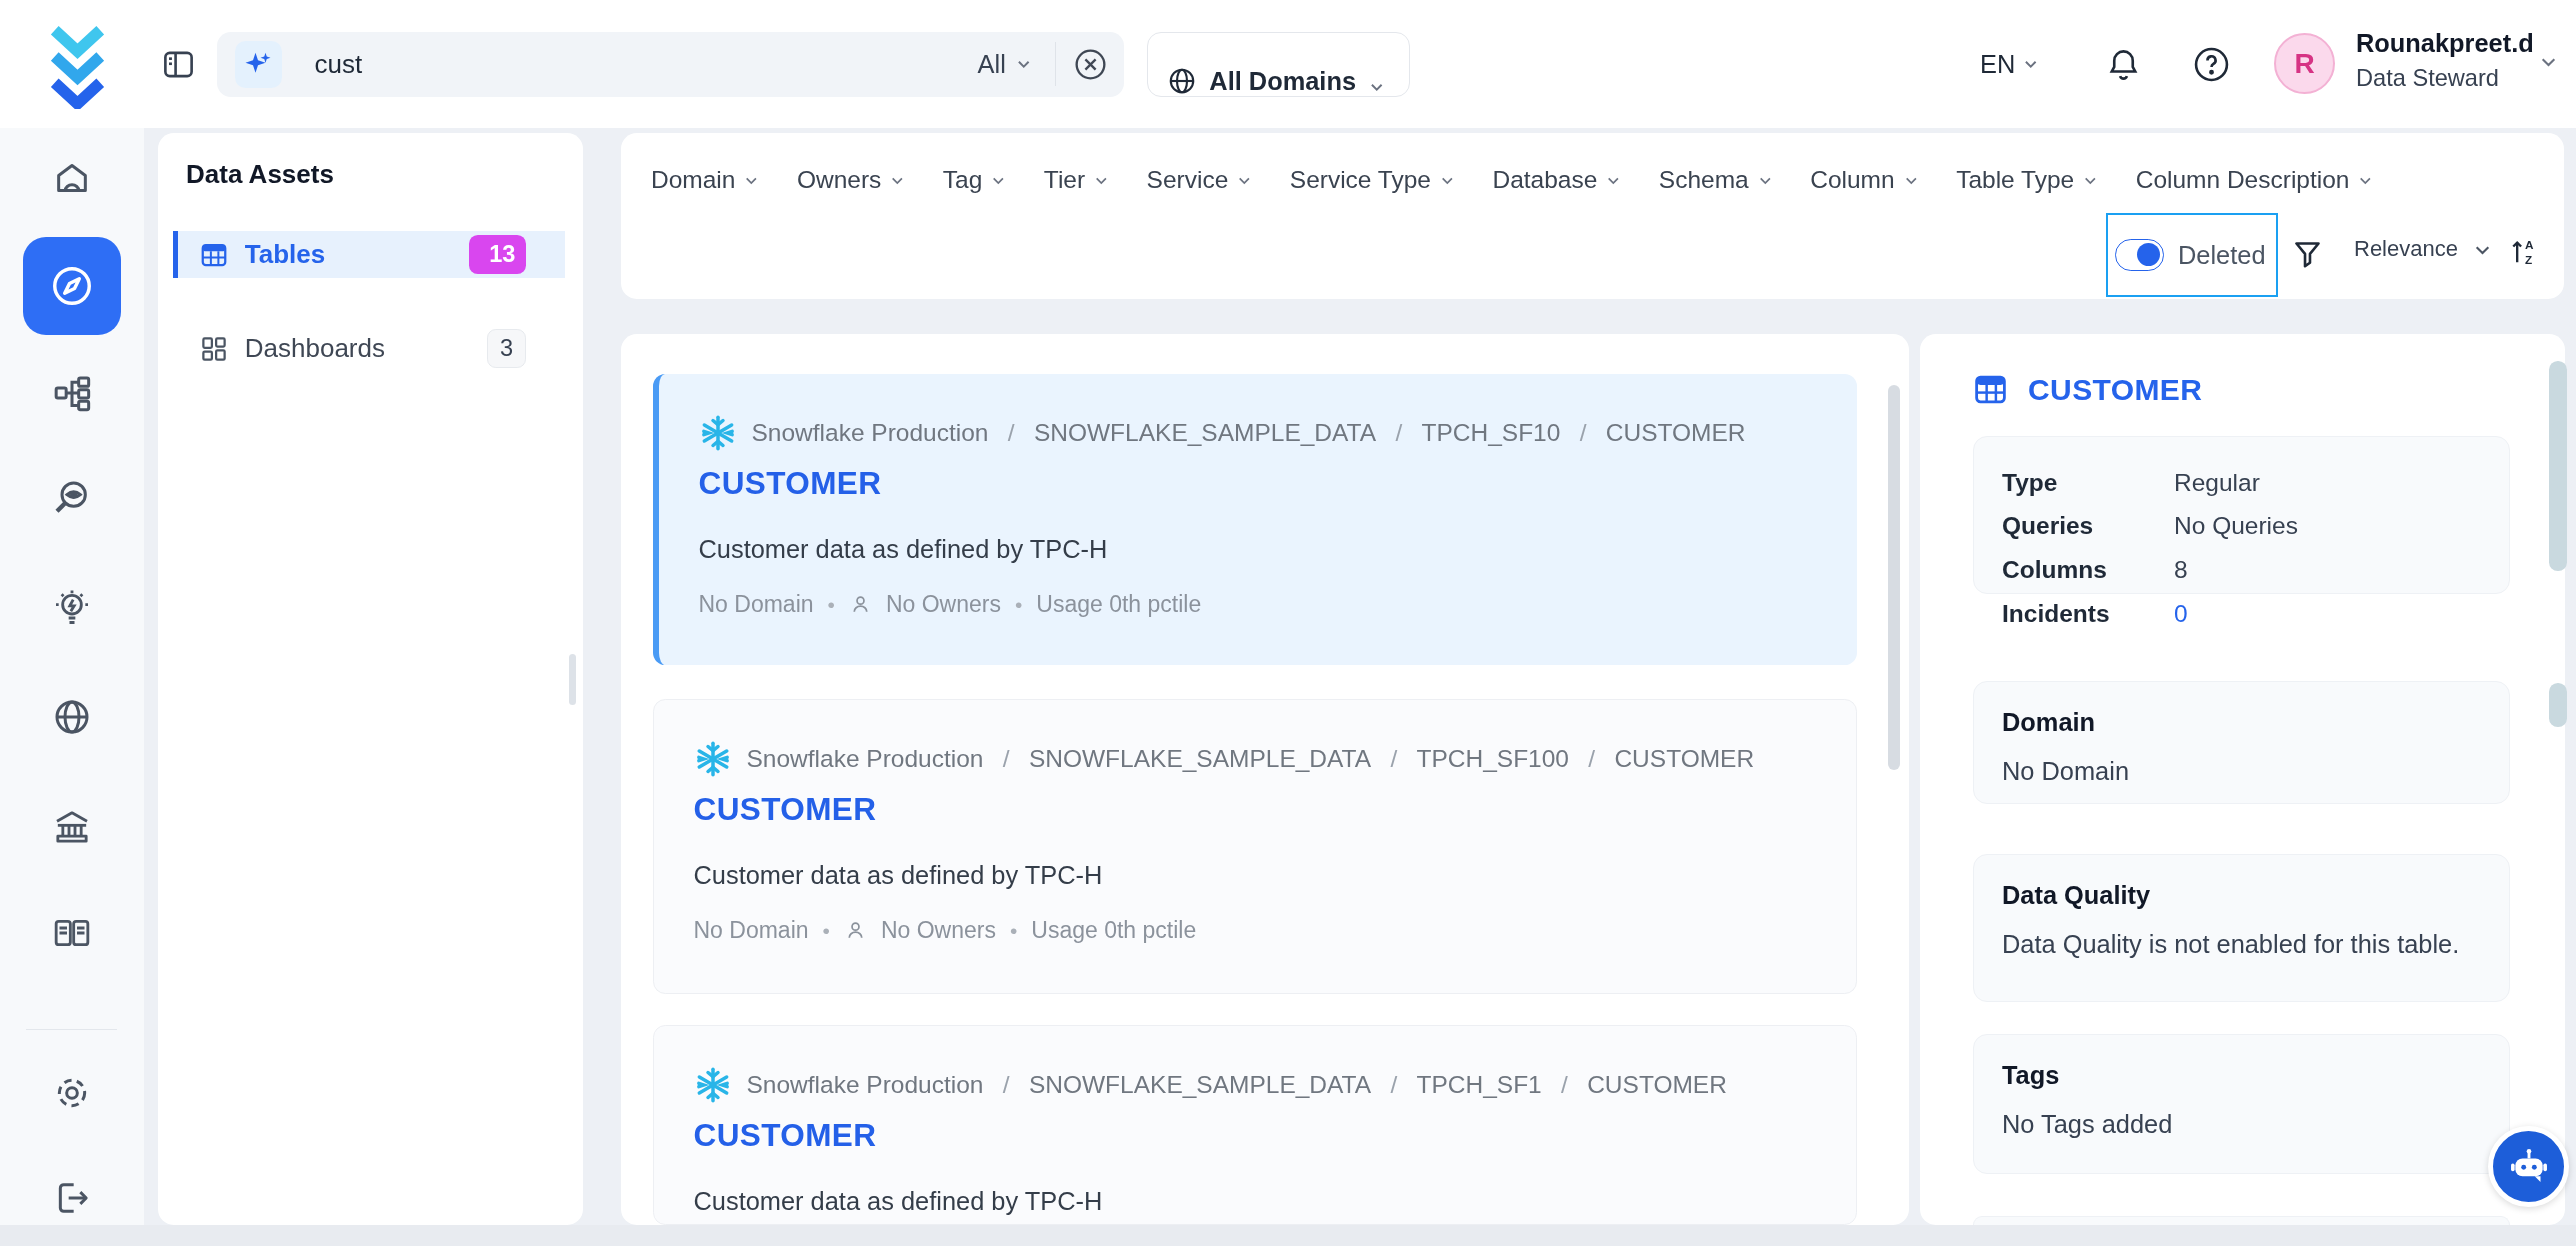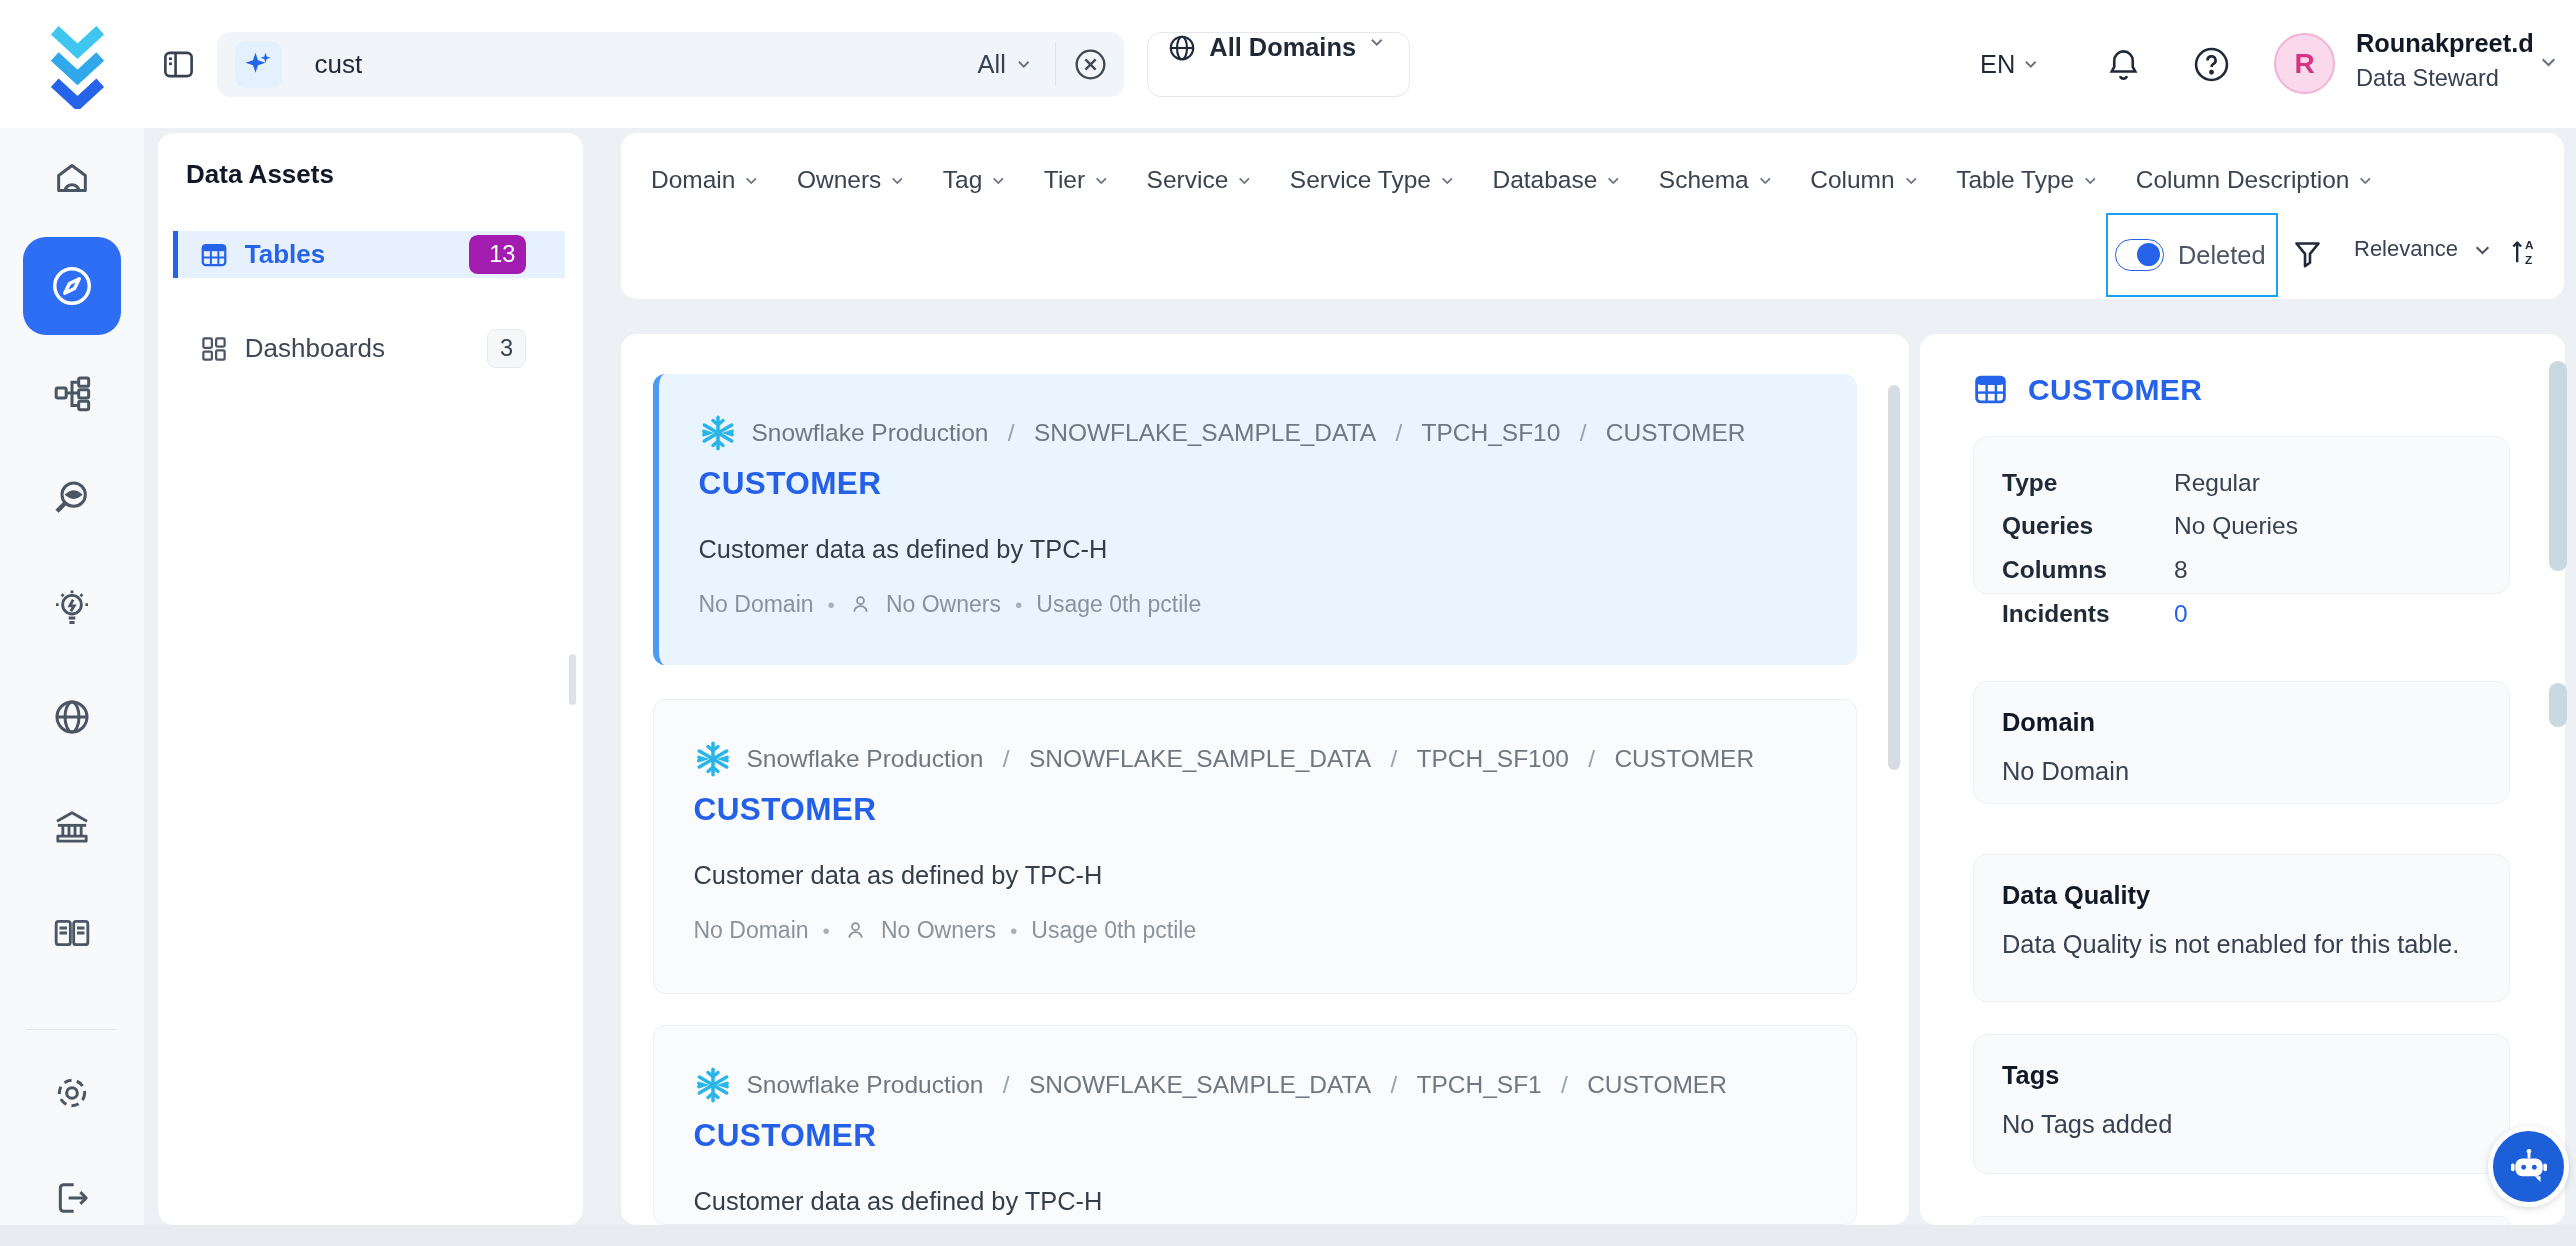--- a/index.html
+++ b/index.html
@@ -9,21 +9,21 @@
   
   .header { position:absolute; left:0; top:0; width:2576px; height:128px; background:#fff; }
   .logo { position:absolute; left:39px; top:17.5px; width:77px; height:91px; }
   .collapse-btn { position:absolute; left:158px; top:44px; width:40px; height:40px; display:flex; align-items:center; justify-content:center; }
   .searchbar { position:absolute; left:217px; top:31.5px; width:907px; height:65px; background:#f1f4f8; border-radius:14px; display:flex; align-items:center; }
   .ai-btn { margin-left:17.5px; width:47px; height:47px; border-radius:10.5px; background:#e4f1fd; display:flex; align-items:center; justify-content:center; }
   .search-input { flex:1; margin-left:33px; border:none; outline:none; background:transparent; font-size:26px; color:#1f2937; font-family:"Liberation Sans",sans-serif; }
   .scope { display:flex; align-items:center; gap:8.8px; font-size:25.4px; color:#374151; padding-right:23px; }
   .search-divider { width:0.9px; height:44px; background:#dfe3e9; }
   .clear-btn { width:68px; display:flex; align-items:center; justify-content:center; }
-  .domains-pill { position:absolute; left:1147px; top:31.5px; height:65px; padding:0 23px 0 19px; background:#fff; border:0.9px solid #e4e7ec; border-radius:14px; display:flex; align-items:flex-start; gap:12.3px; }
+  .domains-pill { position:absolute; left:1147px; top:31.5px; height:65px; padding:0 23px 0 19px; background:#fff; border:0.9px solid #e4e7ec; border-radius:14px; display:flex; align-items:flex-end; gap:12.3px; }
   .domains-pill .lbl { font-size:25.4px; font-weight:bold; color:#1f2937; }
   .lang { position:absolute; left:1980px; top:0; height:128px; display:flex; align-items:center; gap:7px; font-size:25.4px; color:#1f2937; }
   .icon-btn { position:absolute; top:0; height:128px; display:flex; align-items:center; }
   .avatar { position:absolute; left:2274px; top:33px; width:61px; height:61px; border-radius:50%; background:#fbd9ec; border:2.6px solid #f3b1d4; display:flex; align-items:center; justify-content:center; font-size:28px; color:#d63384; font-weight:bold; }
   .user-block { position:absolute; left:2356px; top:24.5px; }
   .user-name { font-size:25.4px; font-weight:bold; color:#111827; line-height:37px; }
   .user-role { font-size:23.6px; color:#374151; line-height:33px; }
   .user-caret { position:absolute; left:2538px; top:51px; }
 
   
@@ -36,21 +36,21 @@
   .panel { position:absolute; background:#fff; border-radius:15.8px; }
   .assets-panel { left:158px; top:133px; width:425px; height:1092px; }
   .assets-title { position:absolute; left:28px; top:26px; font-size:26px; font-weight:bold; color:#111827; }
   .asset-row { position:absolute; left:15px; width:392px; height:47px; display:flex; align-items:center; }
   .asset-row.active { background:#e7f1fd; border-left:5.3px solid #2563eb;align-items:center; }
   .asset-row .aicon { margin-left:26px; width:30px; display:flex; }
   .asset-row.active .aicon { margin-left:21px; }
   .asset-label { margin-left:15.8px; font-size:26px; color:#3f4754; }
   .asset-row.active .asset-label { color:#2563eb; font-weight:bold; }
   .count-badge { position:absolute; right:39px; min-width:39px; height:39px; padding:0 10.5px; border-radius:8.8px; display:flex; align-items:center; justify-content:center; font-size:23.6px; }
-  .count-badge.blue { background:#a21caf; color:#fff; font-weight:normal;padding-left:20px; }
+  .count-badge.blue { background:#d946ef; color:#fff; font-weight:bold;padding-left:20px; }
   .count-badge.gray { background:#f6f7f9; border:0.9px solid #e7eaee; color:#374151; }
   .assets-scrollthumb { position:absolute; right:7px; top:521px; width:7px; height:51px; border-radius:3.5px; background:#dde2e8; }
 
   
   .toolbar { left:621px; top:133px; width:1943px; height:166px; }
   .filters-row { position:absolute; left:30px; top:33px; display:flex; align-items:center; gap:37px; }
   .filter-item { display:flex; align-items:center; gap:7.9px; font-size:24.5px; color:#3a4350; }
   .deleted-box { position:absolute; left:1485px; top:80px; width:172px; height:84px; border:2.6px solid #1aa0f2; display:flex; align-items:center; }
   .switch { position:relative; margin-left:7px; width:49px; height:31.5px; border:1.8px solid #2563eb; border-radius:15.8px; background:#fff; }
   .switch .knob { position:absolute; right:2.6px; top:2.6px; width:23px; height:23px; border-radius:50%; background:#2563eb; }

